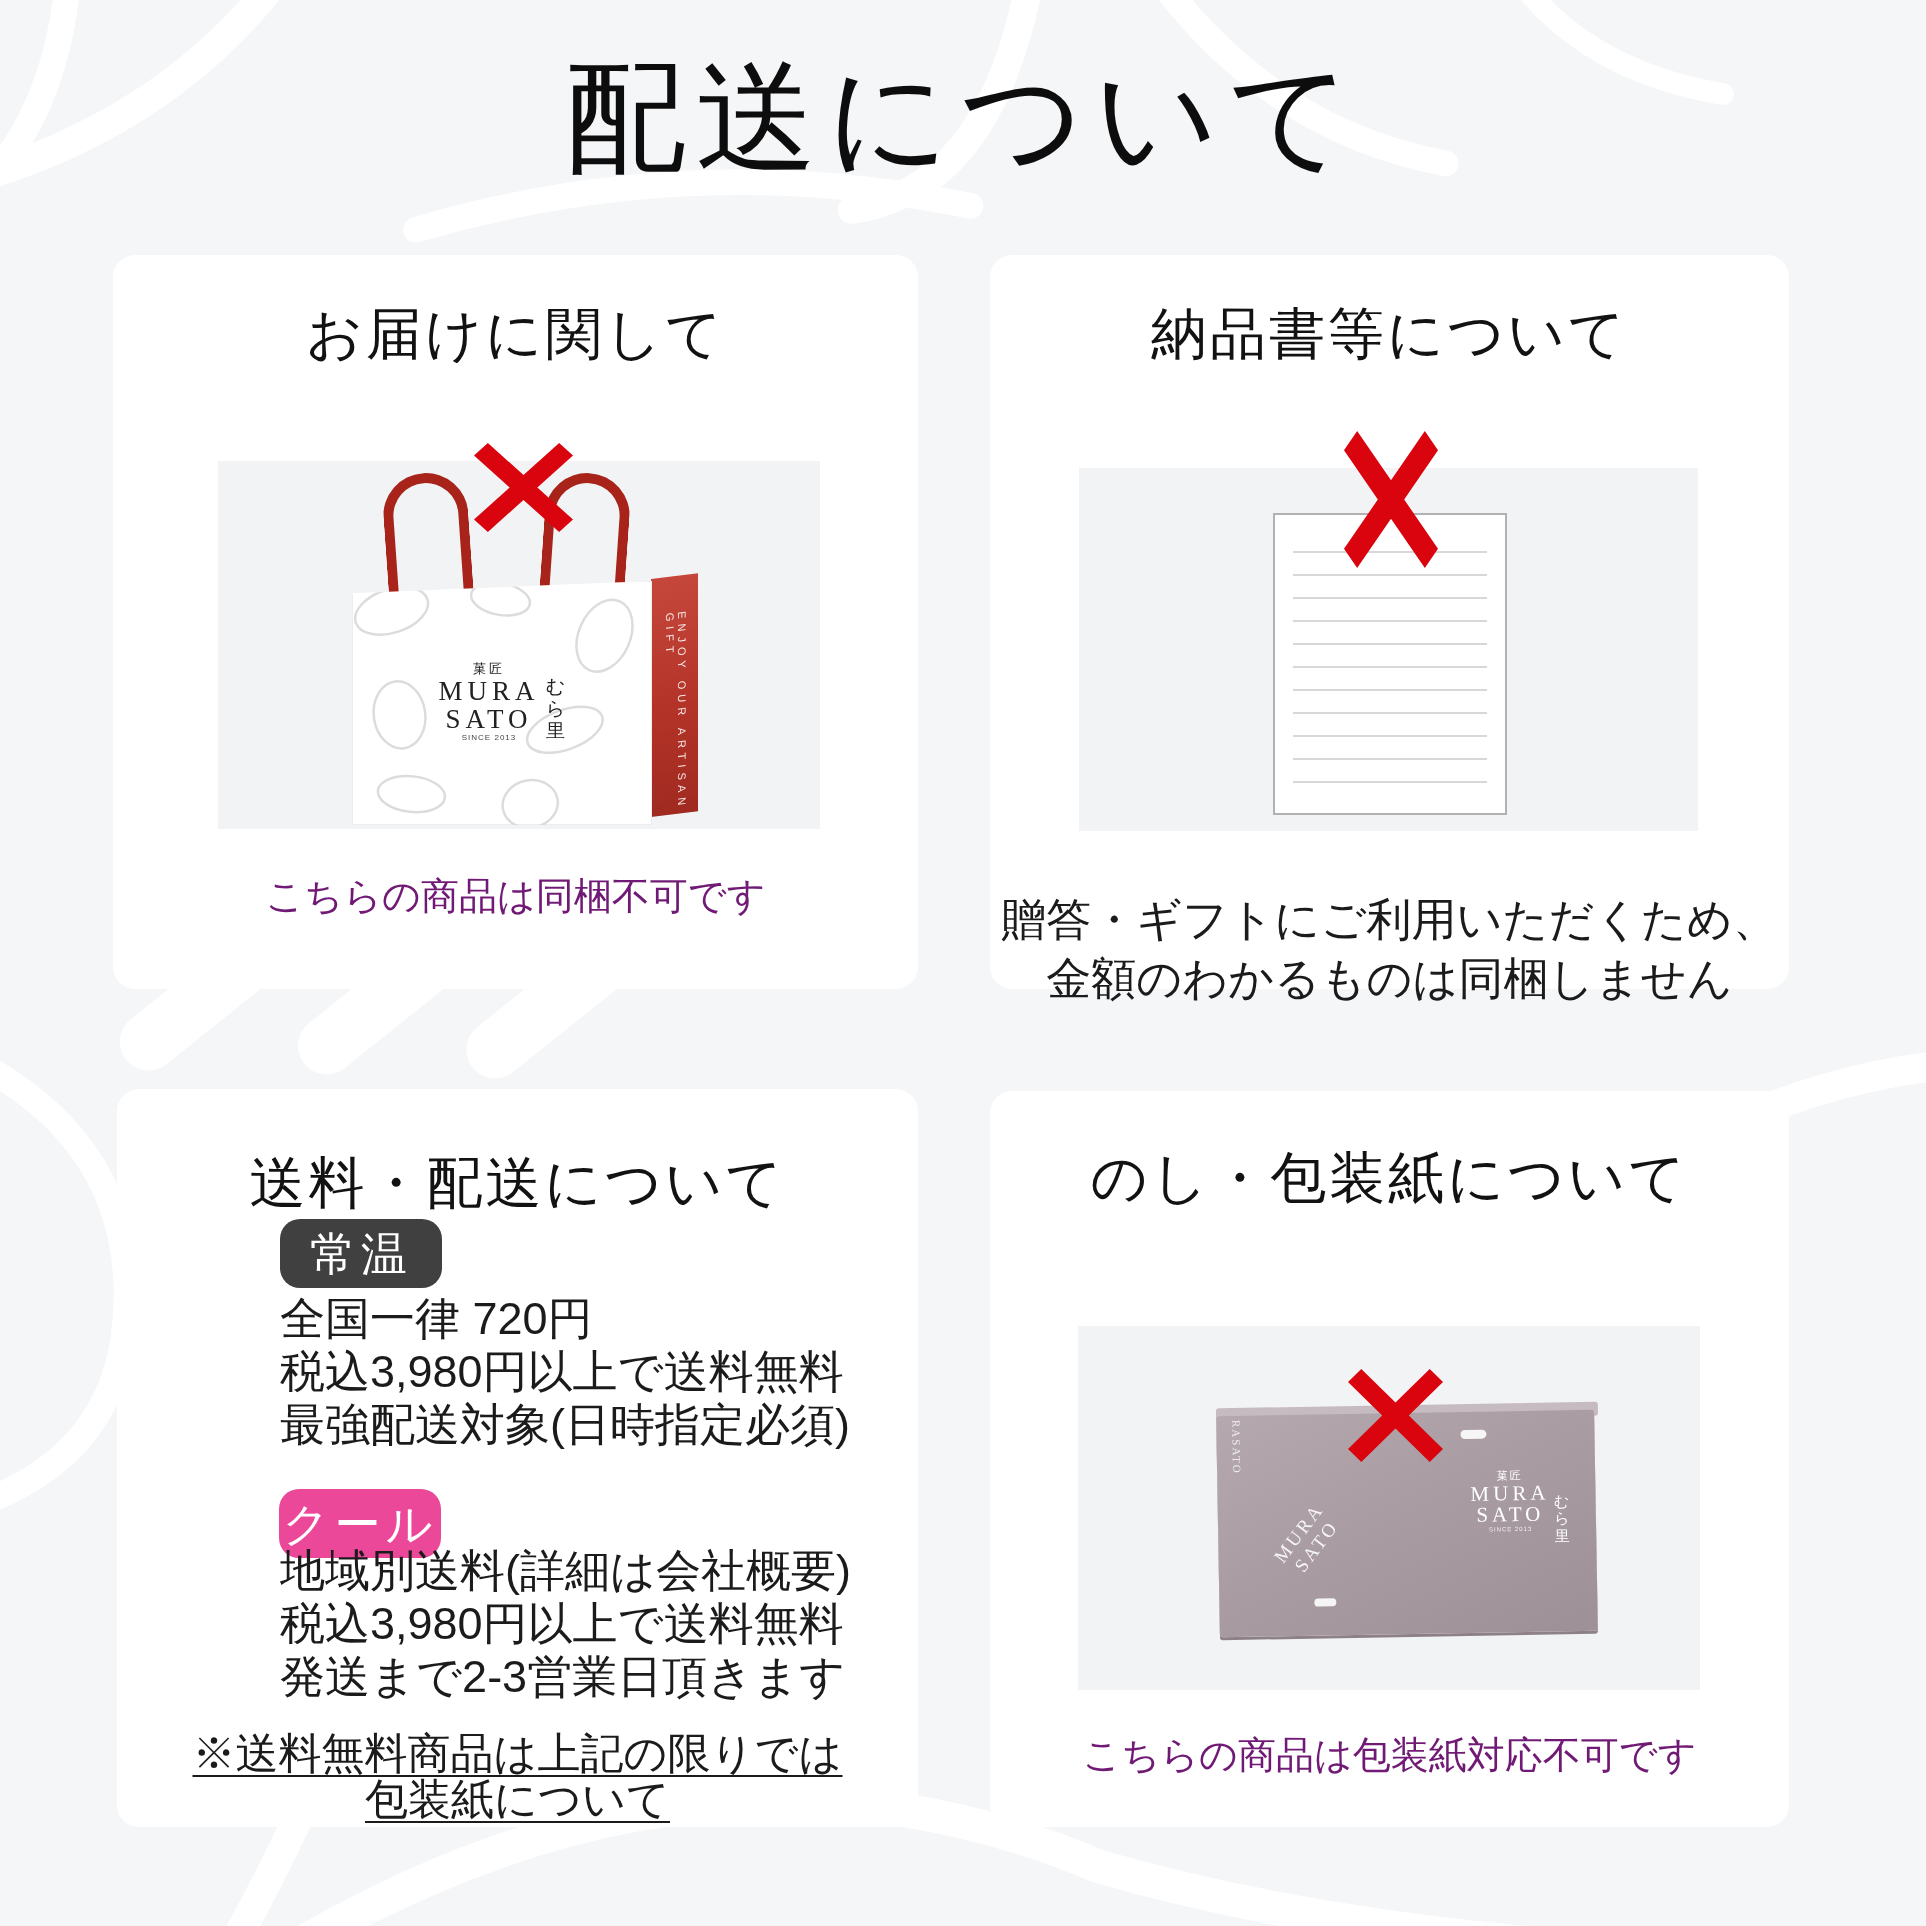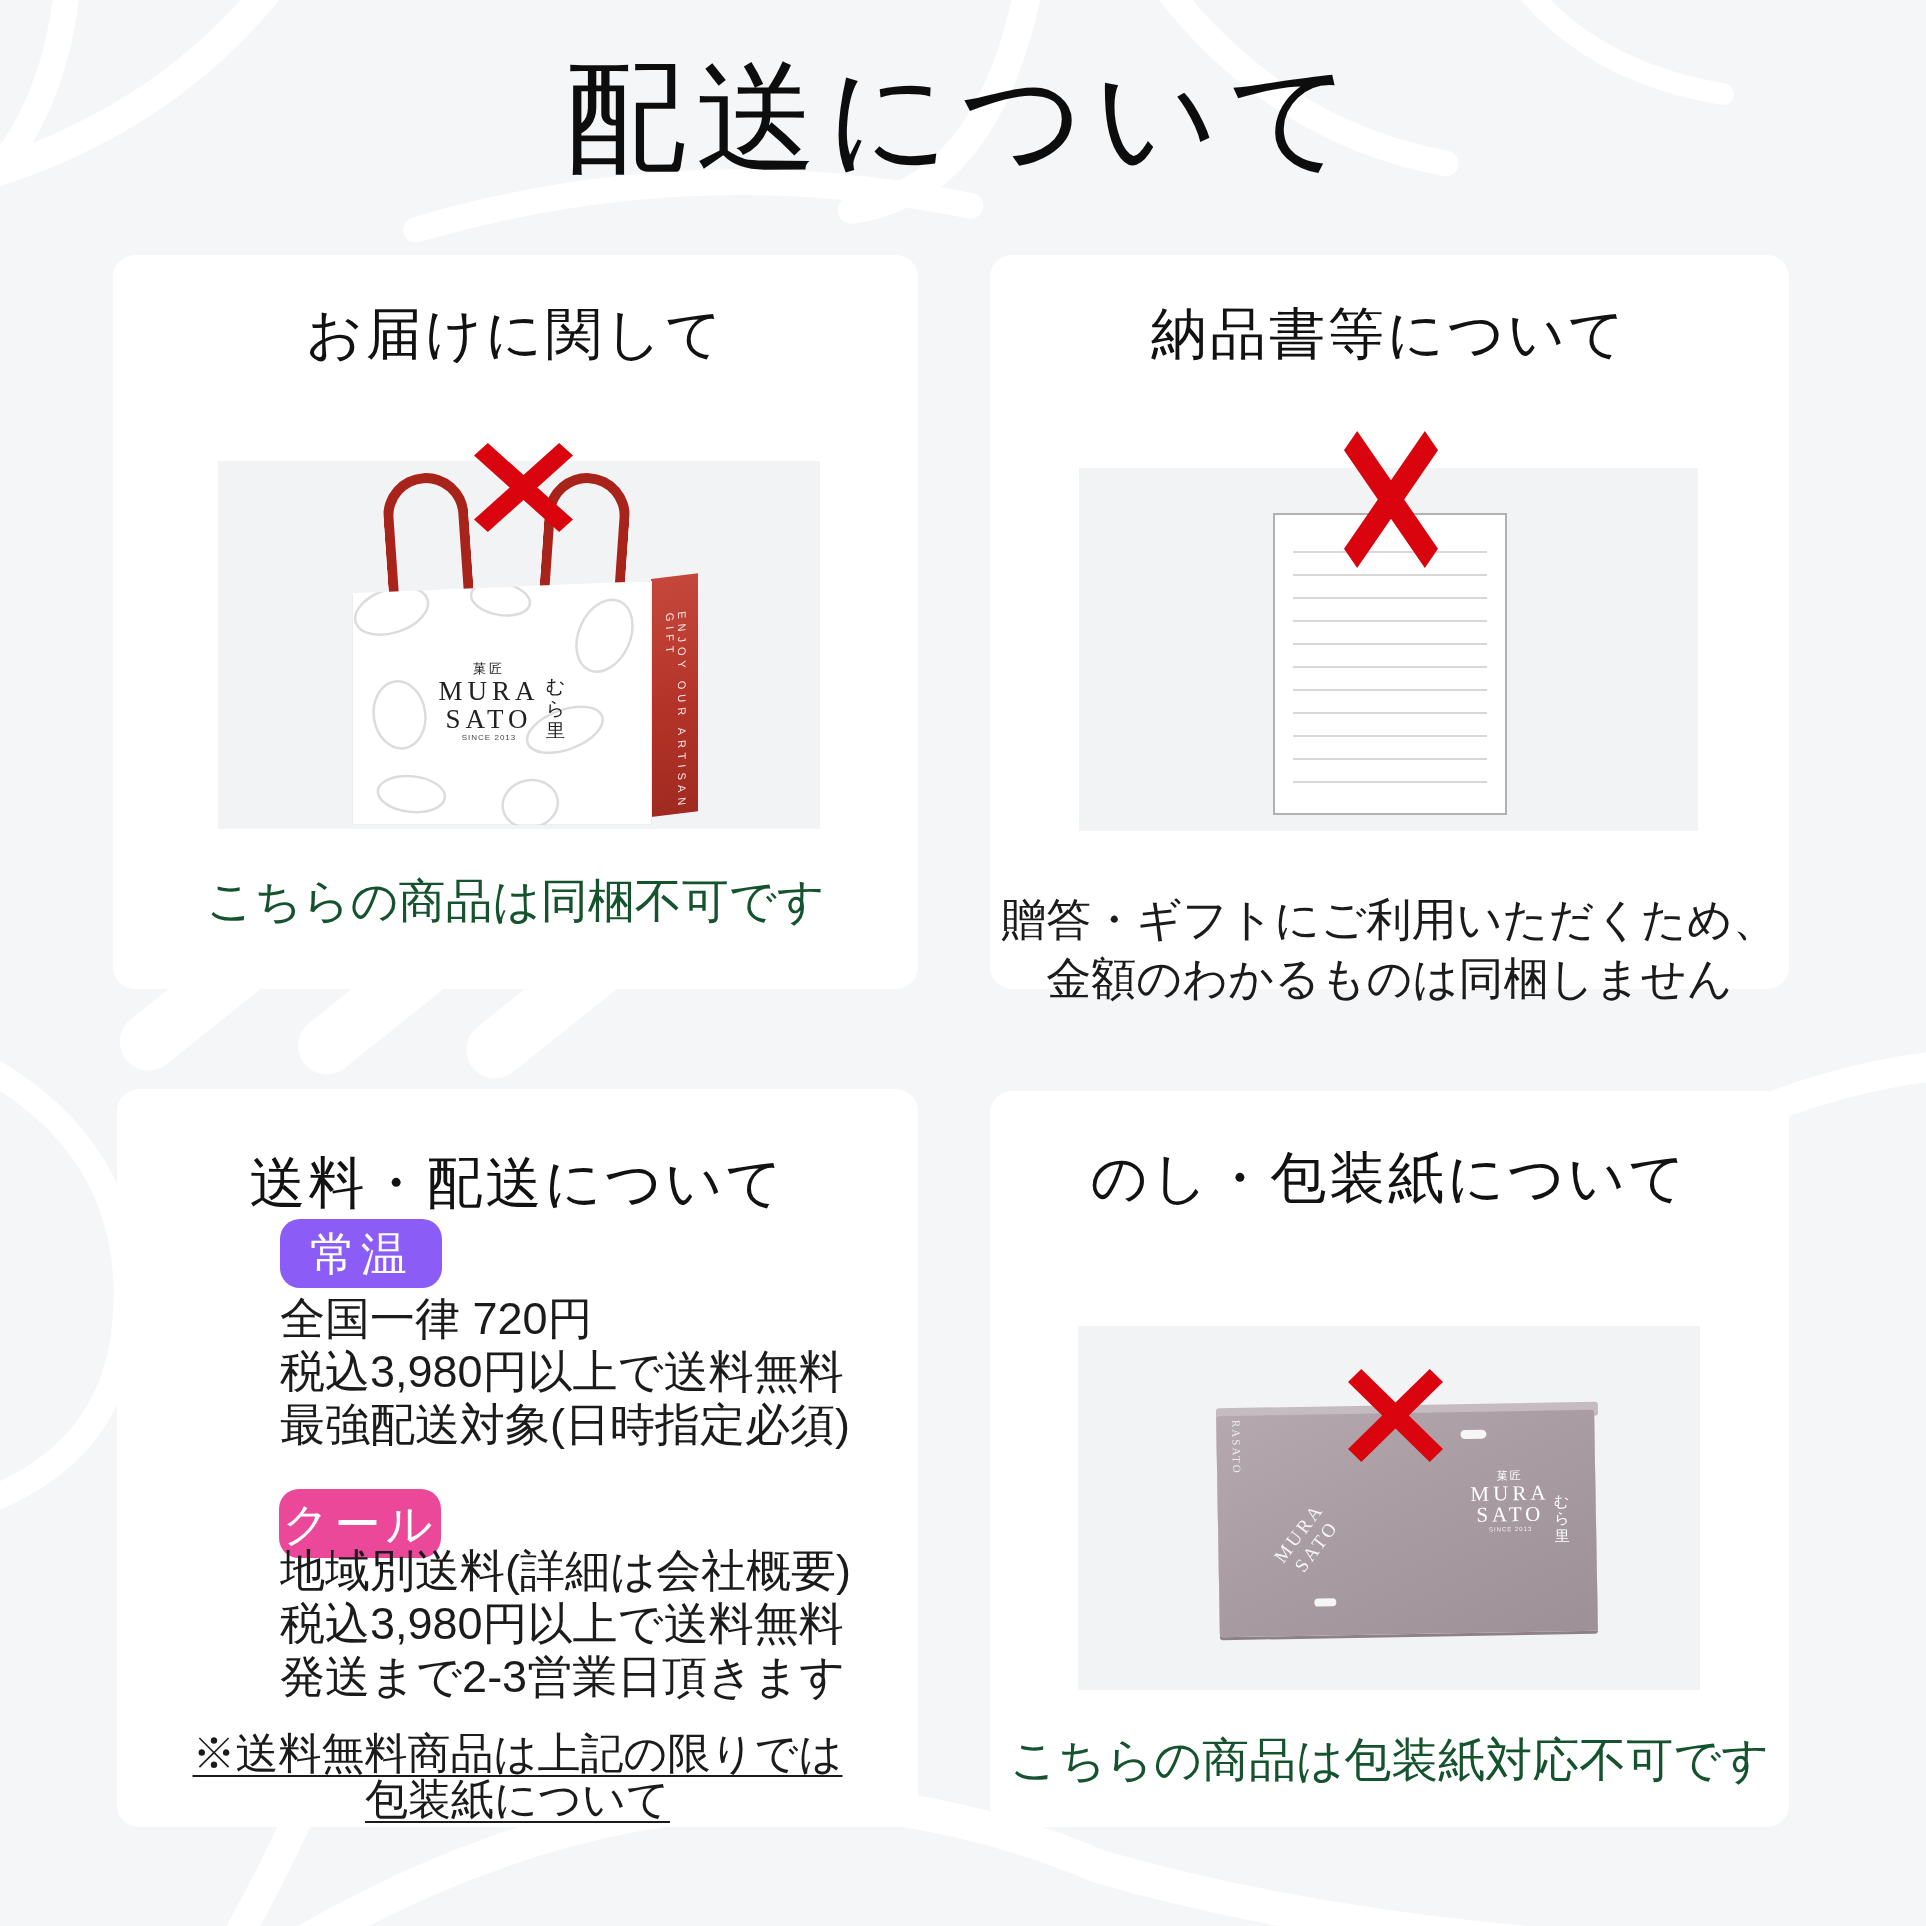--- a/index.html
+++ b/index.html
@@ -20,21 +20,21 @@
               font-size:56px;font-weight:400;color:#121212;letter-spacing:3px;line-height:1;}
   .card-tl .card-title,.card-tr .card-title{top:51px;}
   .card-bl .card-title{top:66px;}
   .card-br .card-title{top:59px;}
 
   .imgarea{position:absolute;background:#f2f3f5;}
   .card-tl .imgarea{left:105px;top:206px;width:602px;height:368px;}
   .card-tr .imgarea{left:89px;top:213px;width:619px;height:363px;}
   .card-br .imgarea{left:88px;top:235px;width:622px;height:364px;}
 
-  .caption{position:absolute;left:0;right:0;margin:0;text-align:center;font-size:47px;color:#14532d;line-height:1;}
+  .caption{position:absolute;left:0;right:0;margin:0;text-align:center;font-size:38px;color:#701a75;line-height:1;}
   .card-tl .caption{top:622px;}
   .card-br .caption{top:645px;}
   .caption-block{position:absolute;left:0;right:0;top:634px;margin:1px;text-align:center;
                  font-size:45px;line-height:59px;color:#1b1b1b;}
 
   .xmark{position:absolute;z-index:5;}
   .xmark path{fill:#d9040e;}
   .x-tl{left:361px;top:188px;width:99px;height:89px;}
   .x-tr{left:354px;top:176px;width:94px;height:137px;}
   .x-br{left:358px;top:278px;width:95px;height:93px;}
@@ -63,21 +63,21 @@
 
   
   .paper{position:absolute;left:194px;top:45px;width:234px;height:302px;background:#ffffff;
          border:2px solid #b2b2b2;box-sizing:border-box;}
   .paper-lines{position:absolute;left:18px;right:18px;top:36px;bottom:14px;
                background:repeating-linear-gradient(to bottom,#d8d8d8 0 2px,transparent 2px 23px);}
 
   
   .badge{position:absolute;width:162px;height:69px;border-radius:20px;color:#ffffff;font-size:46px;
          display:flex;align-items:center;justify-content:center;letter-spacing:5px;line-height:1;}
-  .badge-warm{left:163px;top:130px;background:#8b5cf6;}
+  .badge-warm{left:163px;top:130px;background:#404040;}
   .badge-cool{left:162px;top:400px;background:#ec4899;}
   .ship-lines{position:absolute;left:163px;margin:0;font-size:45px;line-height:53px;color:#1b1b1b;
               list-style:none;padding:0;}
   .ship-lines-1{top:203px;}
   .ship-lines-2{top:455px;}
   .ship-note{position:absolute;left:0;right:0;top:641px;margin:0;text-align:center;
              font-size:43px;line-height:46px;color:#1b1b1b;}
   .ship-note span{text-decoration:underline;text-underline-offset:7px;text-decoration-thickness:2px;}
 
   

